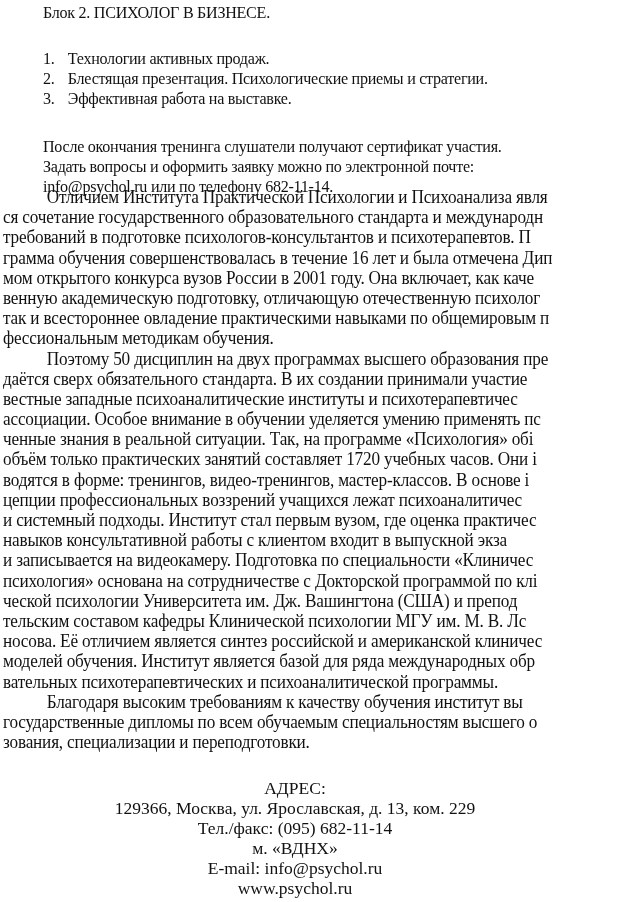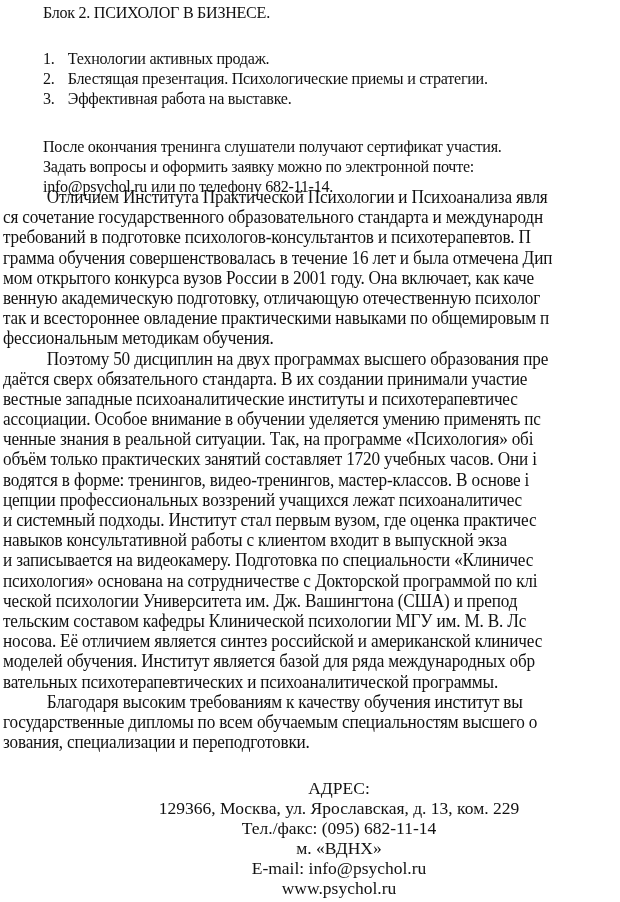--- a/index.html
+++ b/index.html
@@ -80,21 +80,20 @@
     }
 
     .address {
       position: absolute;
       left: 0;
       top: 778px;
       width: 520px;
       text-align: center;
       font-size: 17.5px;
       line-height: 20px;
-      margin-left: 44px;
     }
     .address .line {
       height: 20px;
       white-space: nowrap;
       transform: translateX(35px);
     }
   </style>
 </head>
 <body>
 

